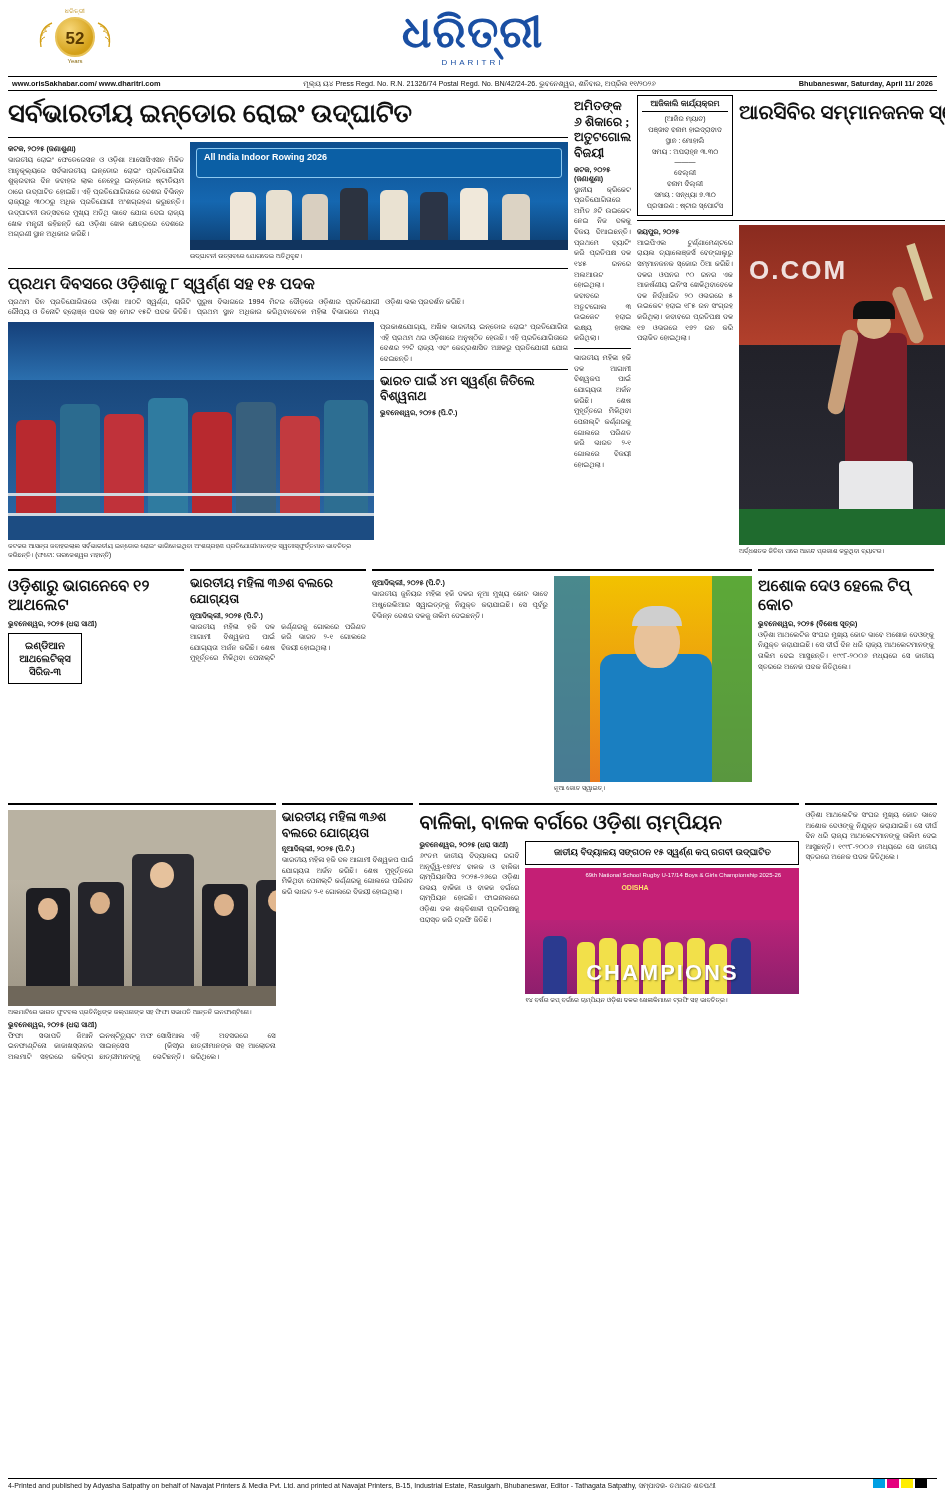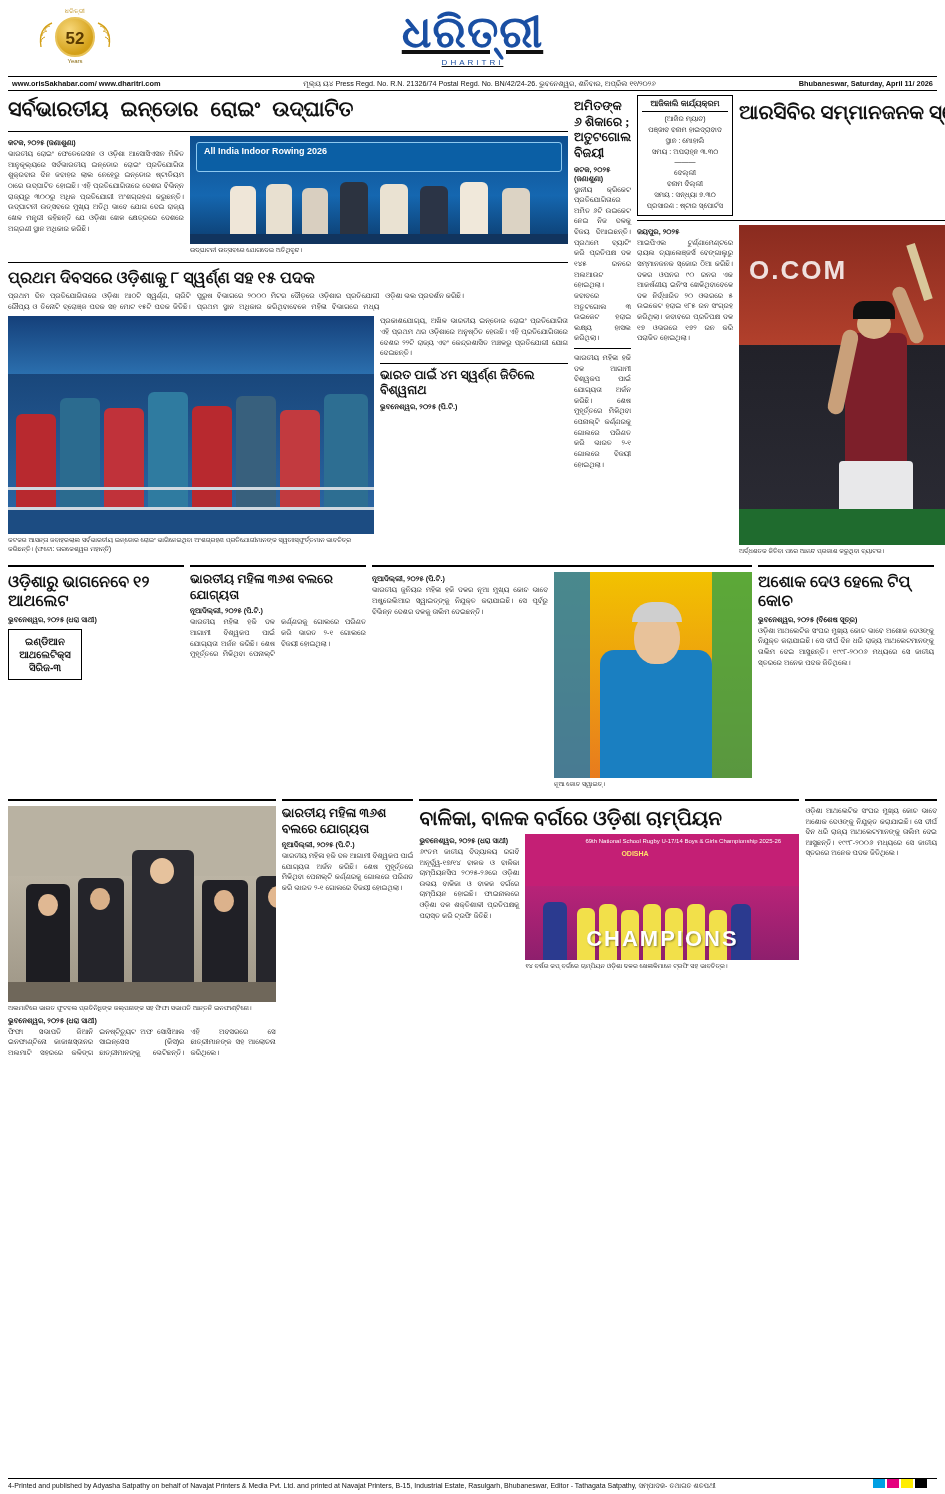--- a/index.html
+++ b/index.html
@@ -7,21 +7,21 @@
   body {
     width: 945px; height: 1494px;
     background: #ffffff;
     font-family: "Liberation Sans", sans-serif;
     color: #111;
     overflow: hidden;
   }
   .page { width:945px; height:1494px; position:relative; padding: 0 8px; }
 
   
-  .masthead { display:flex; align-items:center; justify-content:center; position:relative; height:72px; padding-top:6px;text-decoration:underline; }
+  .masthead { display:flex; align-items:center; justify-content:center; position:relative; height:72px; padding-top:6px; }
   .anniv { position:absolute; left:28px; top:8px; width:78px; height:62px; text-align:center; }
   .anniv-ribbon { font-size:6px; color:#b8860b; letter-spacing:.5px; }
   .anniv-circle {
     width:40px;height:40px;border-radius:50%;
     background: radial-gradient(circle at 35% 30%, #f7d779, #d4a017 70%);
     margin:2px auto 0; color:#5a3a00; font-weight:bold; font-size:17px;
     line-height:40px; border:2px solid #e8c35a;
   }
   .anniv-years { font-size:6px; color:#8a6a10; margin-top:1px; }
   .anniv-wing { position:absolute; top:14px; width:18px; height:26px; }
@@ -38,22 +38,22 @@
 
   
   .cols { display:flex; gap:6px; margin-top:4px; }
   .col { }
   .c1 { width:176px; }
   .c2 { width:176px; }
   .c3 { width:176px; }
   .c5 { width:176px; }
 
   h1.lead {
-    font-family:Liberation Mono, monospace;
-    font-size:21px; font-weight:bold; line-height:1.15; margin:4px 0 8px;
+    font-family:Liberation Sans, sans-serif;
+    font-size:26px; font-weight:bold; line-height:1.15; margin:4px 0 8px;
     letter-spacing:-0.3px;
   }
   h2.head {
     font-family:"Liberation Serif", serif;
     font-size:16px; font-weight:bold; line-height:1.2; margin:5px 0 4px;
   }
   h2.head.big { font-size:20px; }
   h3.head { font-family:"Liberation Serif", serif; font-size:12.5px; font-weight:bold; line-height:1.25; margin:4px 0 3px; }
 
   .dateline { font-size:7.2px; font-weight:bold; margin:2px 0 2px; }
@@ -145,21 +145,21 @@
             <div class="fig" style="left:270px;width:28px;height:62px;background:#f0e8da"></div>
             <div class="fig" style="left:312px;width:28px;height:56px;background:#dcd3c4"></div>
             <div style="position:absolute;left:0;bottom:0;width:100%;height:10px;background:#11345e"></div>
           </div>
           <div class="cap">ଉଦ୍‌ଘାଟନୀ ଉତ୍ସବରେ ଯୋଗଦେଇ ଅତିଥିବୃନ୍ଦ।</div>
         </div>
       </div>
 
       <div class="rule"></div>
       <h2 class="head">ପ୍ରଥମ ଦିବସରେ ଓଡ଼ିଶାକୁ ୮ ସ୍ୱର୍ଣ୍ଣ ସହ ୧୫ ପଦକ</h2>
-      <p class="body body3">ପ୍ରଥମ ଦିନ ପ୍ରତିଯୋଗିତାରେ ଓଡ଼ିଶା ଆଠଟି ସ୍ୱର୍ଣ୍ଣ, ଚାରିଟି ରୌପ୍ୟ ଓ ତିନୋଟି ବ୍ରୋଞ୍ଜ ପଦକ ସହ ମୋଟ ୧୫ଟି ପଦକ ଜିତିଛି। ପୁରୁଷ ବିଭାଗରେ ୨୦୦୦ ମିଟର ଦୌଡ଼ରେ ଓଡ଼ିଶାର ପ୍ରତିଯୋଗୀ ପ୍ରଥମ ସ୍ଥାନ ଅଧିକାର କରିଥିବାବେଳେ ମହିଳା ବିଭାଗରେ ମଧ୍ୟ ଓଡ଼ିଶା ଭଲ ପ୍ରଦର୍ଶନ କରିଛି।</p>
+      <p class="body body3">ପ୍ରଥମ ଦିନ ପ୍ରତିଯୋଗିତାରେ ଓଡ଼ିଶା ଆଠଟି ସ୍ୱର୍ଣ୍ଣ, ଚାରିଟି ରୌପ୍ୟ ଓ ତିନୋଟି ବ୍ରୋଞ୍ଜ ପଦକ ସହ ମୋଟ ୧୫ଟି ପଦକ ଜିତିଛି। ପୁରୁଷ ବିଭାଗରେ 1994 ମିଟର ଦୌଡ଼ରେ ଓଡ଼ିଶାର ପ୍ରତିଯୋଗୀ ପ୍ରଥମ ସ୍ଥାନ ଅଧିକାର କରିଥିବାବେଳେ ମହିଳା ବିଭାଗରେ ମଧ୍ୟ ଓଡ଼ିଶା ଭଲ ପ୍ରଦର୍ଶନ କରିଛି।</p>
 
       <div style="display:flex;gap:6px">
         <div style="width:366px">
           <div class="photo ph-crowd" style="height:218px">
             <div style="position:absolute;left:0;top:0;width:100%;height:58px;background:linear-gradient(#15407a,#2b6fae)"></div>
             <div class="fig" style="left:8px;width:40px;height:120px;background:#b8292f"></div>
             <div class="fig" style="left:52px;width:40px;height:136px;background:#2b6b8f"></div>
             <div class="fig" style="left:96px;width:40px;height:126px;background:#c0323a"></div>
             <div class="fig" style="left:140px;width:40px;height:142px;background:#2f7ba0"></div>
             <div class="fig" style="left:184px;width:40px;height:128px;background:#b8292f"></div>
@@ -316,20 +316,21 @@
 
     <div class="col" style="width:380px">
       <div class="rule-thick"></div>
       <h2 class="head big">ବାଳିକା, ବାଳକ ବର୍ଗରେ ଓଡ଼ିଶା ଚାମ୍ପିୟନ</h2>
       <div style="display:flex;gap:6px">
         <div style="width:100px">
           <div class="dateline">ଭୁବନେଶ୍ୱର, ୨୦୨୫ (ଧରା ସାଥୀ)</div>
           <p class="body">୬୯ତମ ଜାତୀୟ ବିଦ୍ୟାଳୟ ରଗବି ଅନୂର୍ଦ୍ଧ୍ୱ-୧୭/୧୪ ବାଳକ ଓ ବାଳିକା ଚାମ୍ପିୟନସିପ ୨୦୨୫-୨୬ରେ ଓଡ଼ିଶା ଉଭୟ ବାଳିକା ଓ ବାଳକ ବର୍ଗରେ ଚାମ୍ପିୟନ ହୋଇଛି। ଫାଇନାଲରେ ଓଡ଼ିଶା ଦଳ ଶକ୍ତିଶାଳୀ ପ୍ରତିପକ୍ଷକୁ ପରାସ୍ତ କରି ଟ୍ରଫି ଜିତିଛି।</p>
         </div>
         <div style="width:274px">
+          <div class="tagbox" style="font-size:9px">ଜାତୀୟ ବିଦ୍ୟାଳୟ ସଙ୍ଗଠନ ୧୫ ସ୍ୱର୍ଣ୍ଣ କପ୍ ରଗବୀ ଉଦ୍‌ଘାଟିତ</div>
           <div class="photo" style="height:126px;background:linear-gradient(#d6267f,#8e1f6d)">
             <div style="position:absolute;left:0;top:0;width:100%;height:52px;background:#c41f75"></div>
             <div style="position:absolute;left:60px;top:4px;font-size:6px;color:#fff">69th National School Rugby U-17/14 Boys &amp; Girls Championship 2025-26</div>
             <div style="position:absolute;left:96px;top:16px;font-size:7px;color:#ffe16b;font-weight:bold">ODISHA</div>
             <div class="fig" style="left:52px;width:18px;height:52px;background:#f2e04a"></div>
             <div class="fig" style="left:74px;width:18px;height:56px;background:#f2e04a"></div>
             <div class="fig" style="left:96px;width:18px;height:50px;background:#f2e04a"></div>
             <div class="fig" style="left:118px;width:18px;height:56px;background:#f2e04a"></div>
             <div class="fig" style="left:140px;width:18px;height:52px;background:#f2e04a"></div>
             <div class="fig" style="left:162px;width:18px;height:56px;background:#f2e04a"></div>

